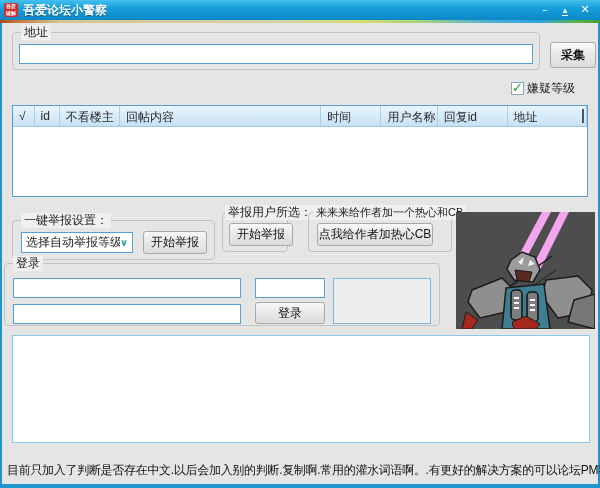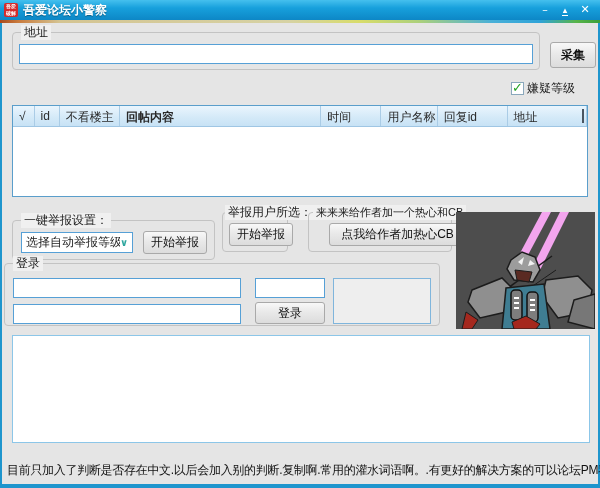--- a/index.html
+++ b/index.html
@@ -91,21 +91,21 @@
       <span class="check-glyph">✓</span>
     </div>
     <span class="chk-label">嫌疑等级</span>
   </div>
 
   <div class="table">
     <div class="thead">
       <div class="th" style="width: 22px;">√</div>
         <div class="th" style="width: 26px;">id</div>
         <div class="th" style="width: 62px;">不看楼主</div>
-        <div class="th" style="width: 208px; font-weight: bold;">回帖内容</div>
+        <div class="th" style="width: 208px;">回帖内容</div>
         <div class="th" style="width: 62px;">时间</div>
         <div class="th" style="width: 58px;">用户名称</div>
         <div class="th" style="width: 72px;">回复id</div>
         <div class="th" style="width: 82px;">地址</div>
         <div class="header-tick"></div>
     </div>
     <div class="tbody"></div>
   </div>
 
   <div class="group" style="left:12px; top:220px; width:203px; height:40px;">
@@ -117,21 +117,21 @@
     <button class="btn" style="left:130px; top:10px; width:64px; height:23px;">开始举报</button>
   </div>
 
   <div class="group" style="left:222px; top:212px; width:66px; height:40px;">
     <div class="group-label" style="left:2px;">举报用户所选：</div>
     <button class="btn" style="left:6px; top:10px; width:64px; height:23px;">开始举报</button>
   </div>
 
   <div class="group" style="left:308px; top:212px; width:144px; height:40px;">
     <div class="group-label" style="left:4px; font-size:11px;">来来来给作者加一个热心和CB</div>
-    <button class="btn" style="left:20px; top:10px; width:137px; height:23px;">点我给作者加热心CB</button>
+    <button class="btn" style="left:8px; top:10px; width:116px; height:23px;">点我给作者加热心CB</button>
   </div>
 
   <svg class="mecha" viewBox="0 0 139 117" xmlns="http://www.w3.org/2000/svg">
     <rect x="0" y="0" width="139" height="117" fill="#4d4d4d"></rect>
 
     <polygon points="86,0 95,0 64,58 55,58" fill="#f3a5ee"></polygon>
     <polygon points="104,0 113,0 82,62 73,62" fill="#f3a5ee"></polygon>
 
     <line x1="30" y1="92" x2="96" y2="44" stroke="#1c1c1c" stroke-width="1.5"></line>
     <line x1="42" y1="98" x2="100" y2="58" stroke="#1c1c1c" stroke-width="1"></line>

